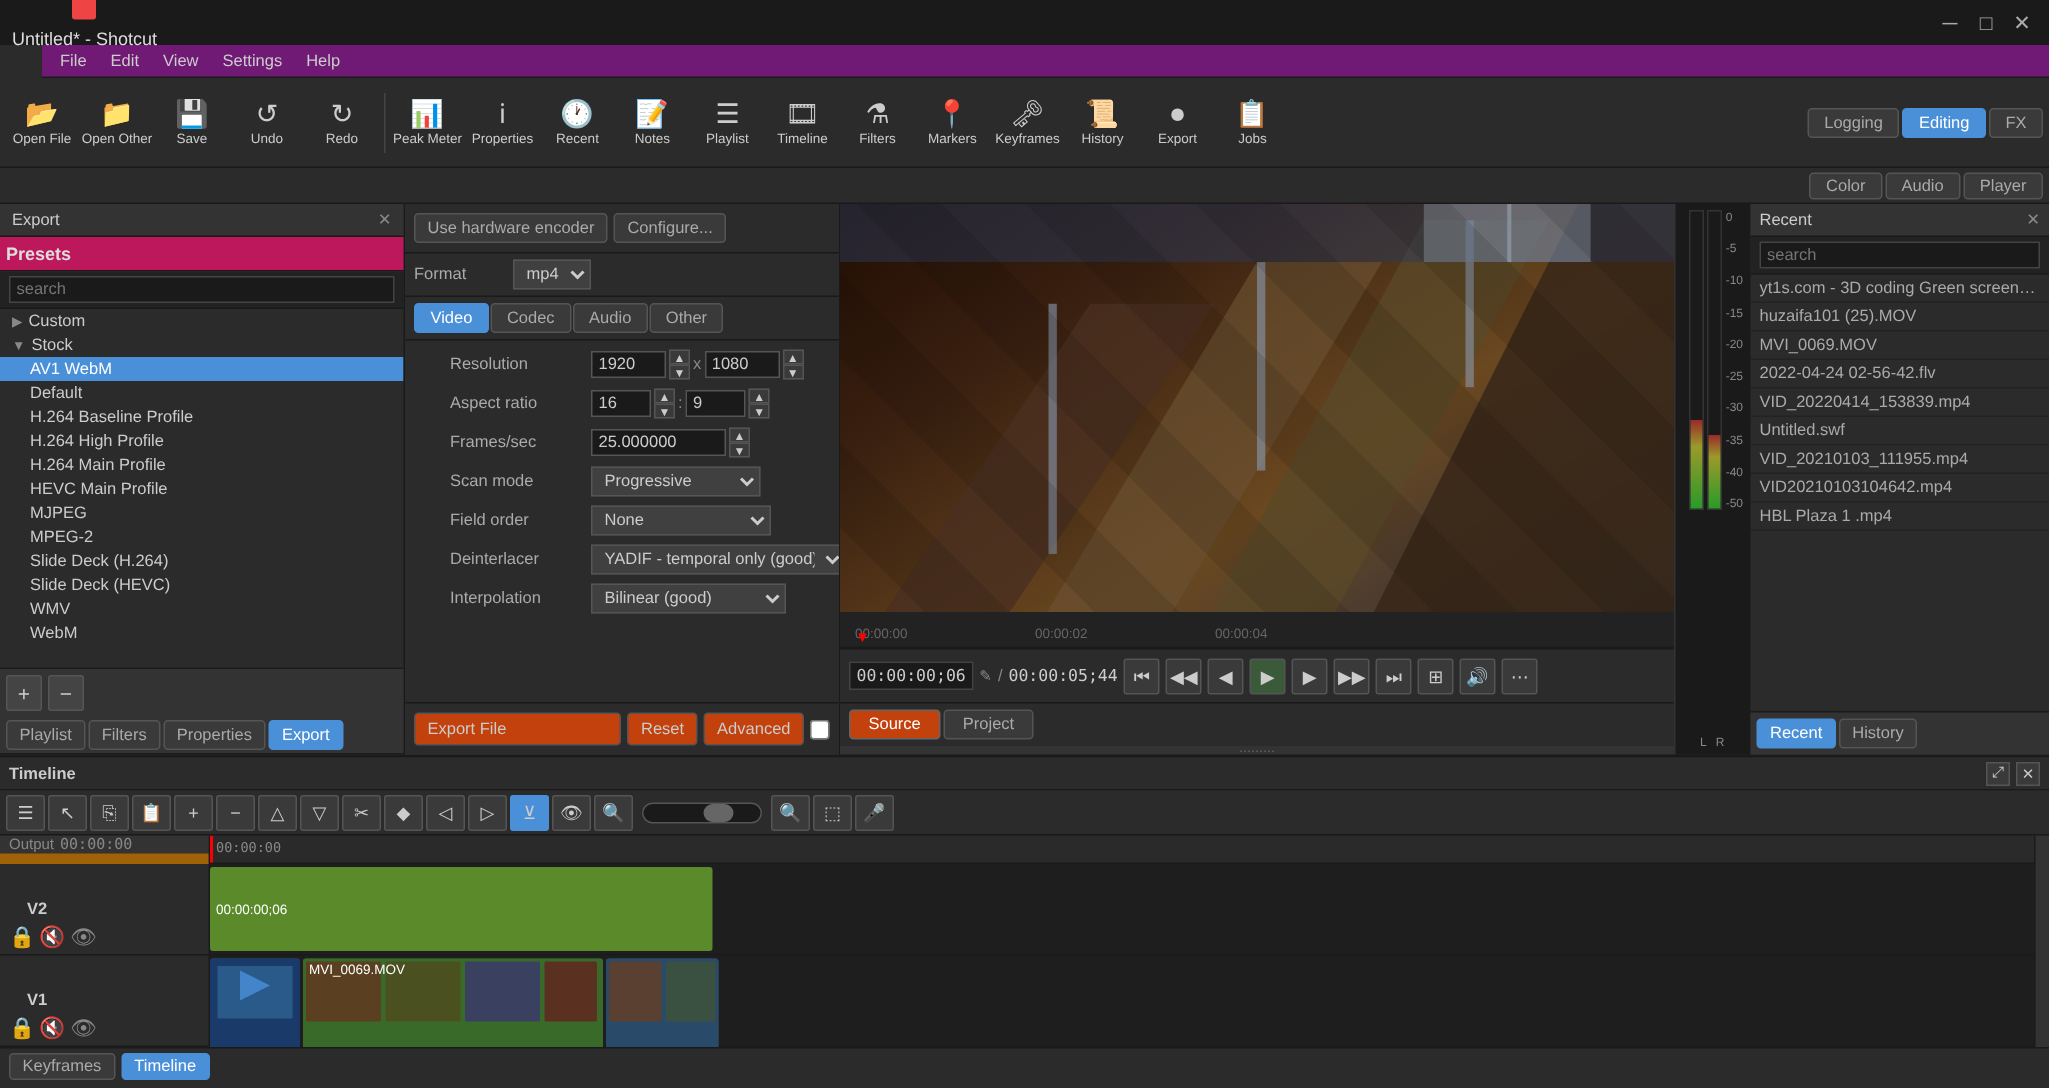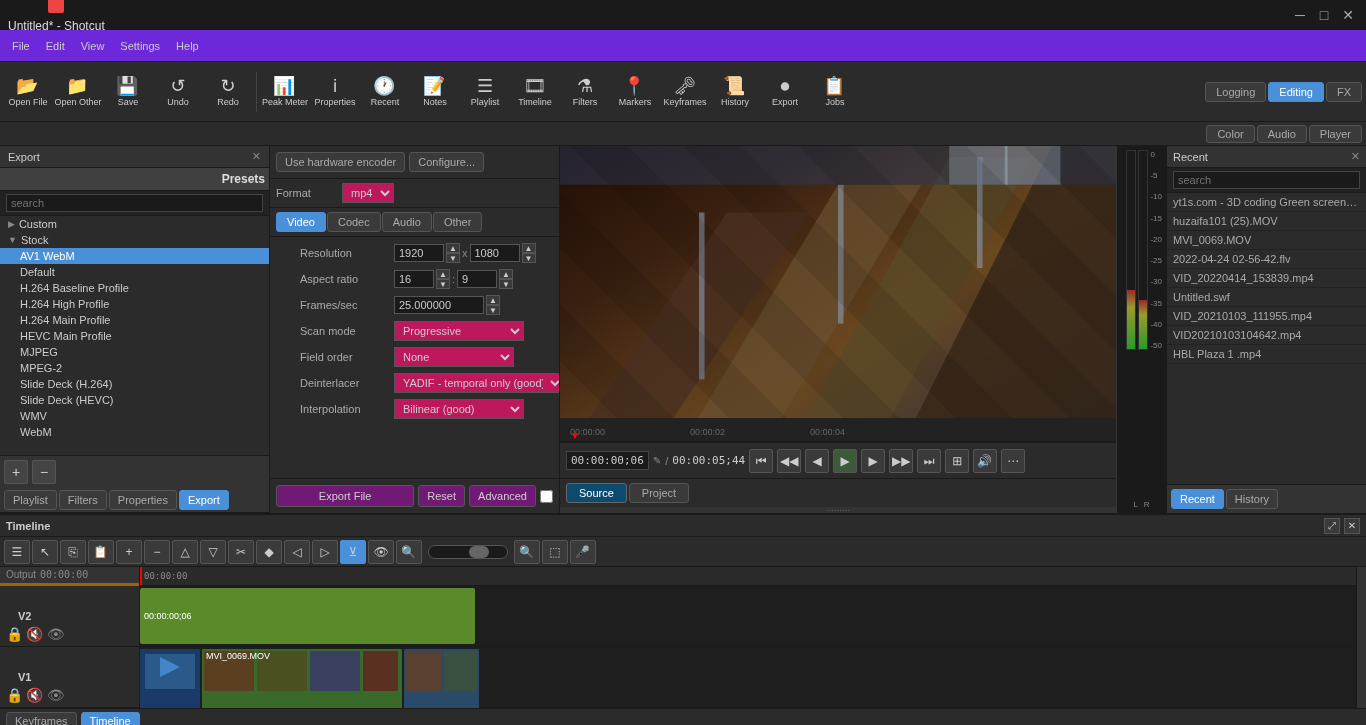--- a/index.html
+++ b/index.html
@@ -6,21 +6,21 @@
     body { font-family: 'Segoe UI', Tahoma, sans-serif; font-size: 11px; background: #2b2b2b; color: #ccc; width: 1366px; height: 725px; overflow: hidden; user-select: none; }
 
     
     #titlebar { background: #1a1a1a; height: 30px; display: flex; align-items: center; padding: 0 8px; justify-content: space-between; }
     #titlebar .title { display: flex; align-items: center; gap: 6px; font-size: 12px; color: #ddd; flex-direction: column; }
     #titlebar .title .app-icon { width: 16px; height: 16px; background: #e44; border-radius: 2px; display: inline-block; }
     #titlebar .win-controls { display: flex; gap: 4px; }
     #titlebar .win-controls span { width: 20px; height: 20px; display: flex; align-items: center; justify-content: center; cursor: pointer; color: #aaa; font-size: 14px; }
 
     
-    #menubar { background: #6d28d9; height: 32px; display: flex; align-items: center; padding: 0 4px; border-bottom: 1px solid #1a1a1a; }
+    #menubar { background: #701a75; height: 22px; display: flex; align-items: center; padding: 0 4px; border-bottom: 1px solid #1a1a1a; margin-left: 28px; }
     .menu-item { padding: 2px 8px; cursor: pointer; font-size: 11px; color: #ccc; }
 
     
     #toolbar { background: #2b2b2b; height: 60px; display: flex; align-items: center; padding: 0 4px; border-bottom: 1px solid #1a1a1a; gap: 2px; }
     .tb-btn { display: flex; flex-direction: column; align-items: center; justify-content: center; width: 48px; height: 54px; cursor: pointer; border-radius: 3px; color: #ccc; font-size: 9px; gap: 2px; }
     .tb-btn .icon { font-size: 18px; line-height: 1; }
     .tb-separator { width: 1px; height: 40px; background: #444; margin: 0 2px; }
 
     
     #mode-btns { margin-left: auto; display: flex; align-items: center; gap: 2px; }
@@ -30,64 +30,64 @@
     
     #sub-toolbar { background: #2b2b2b; height: 24px; display: flex; align-items: center; justify-content: flex-end; padding: 0 4px; border-bottom: 1px solid #1a1a1a; gap: 2px; }
     .sub-btn { padding: 2px 10px; background: #3a3a3a; border: 1px solid #555; color: #aaa; cursor: pointer; font-size: 11px; border-radius: 3px; }
 
     
     #main { display: flex; height: calc(725px - 30px - 22px - 60px - 24px - 22px - 200px); }
 
     
     #left-panel { width: 270px; background: #2b2b2b; border-right: 1px solid #1a1a1a; display: flex; flex-direction: column; }
     #left-panel-header { padding: 4px 8px; font-size: 11px; color: #ccc; background: #333; border-bottom: 1px solid #1a1a1a; display: flex; justify-content: space-between; align-items: center; }
-    #presets-header { text-align: right; padding: 4px; font-weight: bold; font-size: 12px; color: #ddd; background: #404040; border-bottom: 1px solid #1a1a1a; }
+    #presets-header { text-align: left; padding: 4px; font-weight: bold; font-size: 12px; color: #ddd; background: #be185d; border-bottom: 1px solid #1a1a1a; }
     #search-box { padding: 3px 6px; background: #222; border-bottom: 1px solid #1a1a1a; }
     #search-box input { width: 100%; background: #1a1a1a; border: 1px solid #444; color: #ccc; padding: 2px 4px; font-size: 11px; }
     #preset-tree { flex: 1; overflow-y: auto; }
     .tree-item { padding: 2px 8px; cursor: pointer; display: flex; align-items: center; gap: 4px; }
     .tree-item.selected { background: #4a90d9; color: #fff; }
     .tree-item.sub { padding-left: 20px; }
     .tree-arrow { font-size: 9px; color: #888; }
     #add-remove { display: flex; gap: 4px; padding: 4px; background: #333; border-top: 1px solid #1a1a1a; }
     .icon-btn { width: 24px; height: 24px; background: #444; border: 1px solid #555; color: #ccc; cursor: pointer; display: flex; align-items: center; justify-content: center; font-size: 14px; border-radius: 2px; }
     #tabs-row { display: flex; gap: 2px; padding: 2px 4px; background: #333; border-bottom: 1px solid #1a1a1a; }
     .tab-btn { padding: 3px 8px; background: #3a3a3a; border: 1px solid #555; color: #aaa; cursor: pointer; font-size: 11px; border-radius: 3px; }
     .tab-btn.active { background: #4a90d9; border-color: #4a90d9; color: #fff; }
 
     
     #center-panel { width: 290px; background: #2b2b2b; border-right: 1px solid #1a1a1a; display: flex; flex-direction: column; overflow-y: auto; }
     #center-top { padding: 6px; border-bottom: 1px solid #1a1a1a; display: flex; gap: 4px; flex-wrap: wrap; align-items: center; }
     .hw-btn { padding: 3px 8px; background: #3a3a3a; border: 1px solid #555; color: #aaa; cursor: pointer; font-size: 11px; border-radius: 3px; }
     #format-row { display: flex; align-items: center; padding: 4px 6px; gap: 6px; border-bottom: 1px solid #1a1a1a; }
     #format-row label { color: #aaa; font-size: 11px; width: 60px; }
-    .select-box { background: #be185d; border: 1px solid #555; color: #ccc; padding: 2px 4px; font-size: 11px; cursor: pointer; }
+    .select-box { background: #404040; border: 1px solid #555; color: #ccc; padding: 2px 4px; font-size: 11px; cursor: pointer; }
     #video-tabs { display: flex; gap: 1px; padding: 4px 6px; border-bottom: 1px solid #1a1a1a; }
     .vtab { padding: 3px 10px; background: #3a3a3a; border: 1px solid #555; color: #aaa; cursor: pointer; font-size: 11px; border-radius: 3px; }
     .vtab.active { background: #4a90d9; border-color: #4a90d9; color: #fff; }
     #video-settings { padding: 6px; }
     .setting-row { display: flex; align-items: center; margin-bottom: 6px; gap: 4px; }
     .setting-label { color: #aaa; font-size: 11px; width: 90px; flex-shrink: 0; margin-left: 24px; }
     .setting-value { display: flex; align-items: center; gap: 2px; }
     .num-input { background: #1a1a1a; border: 1px solid #555; color: #ccc; padding: 2px 4px; font-size: 11px; width: 60px; }
     .spin-btns { display: flex; flex-direction: column; }
     .spin-btn { width: 14px; height: 10px; background: #3a3a3a; border: 1px solid #555; color: #ccc; cursor: pointer; font-size: 8px; display: flex; align-items: center; justify-content: center; }
     .x-label { color: #888; font-size: 11px; }
     #export-btns { padding: 6px; border-top: 1px solid #1a1a1a; margin-top: auto; display: flex; flex-direction: column; gap: 4px; }
-    .export-btn { padding: 4px 8px; background: #701a75; border: 1px solid #555; color: #ccc; cursor: pointer; font-size: 11px; border-radius: 3px; text-align: center; }
+    .export-btn { padding: 4px 8px; background: #c2410c; border: 1px solid #555; color: #ccc; cursor: pointer; font-size: 11px; border-radius: 3px; text-align: left; }
 
     
     #preview-panel { flex: 1; background: #1a1a1a; display: flex; flex-direction: column; }
     #preview-video { flex: 1; background: #000; position: relative; overflow: hidden; }
     #timeline-ruler { height: 24px; background: #222; border-bottom: 1px solid #1a1a1a; position: relative; display: flex; align-items: flex-end; padding-bottom: 2px; }
     #controls-bar { height: 36px; background: #2b2b2b; display: flex; align-items: center; padding: 0 6px; gap: 4px; border-top: 1px solid #1a1a1a; }
     .ctrl-btn { width: 24px; height: 24px; background: #3a3a3a; border: 1px solid #555; color: #ccc; cursor: pointer; display: flex; align-items: center; justify-content: center; font-size: 12px; border-radius: 2px; }
     #src-proj-tabs { display: flex; gap: 2px; padding: 4px 6px; background: #2b2b2b; border-top: 1px solid #1a1a1a; }
     .sp-tab { padding: 3px 12px; background: #3a3a3a; border: 1px solid #555; color: #aaa; cursor: pointer; font-size: 11px; border-radius: 3px; }
-    .sp-tab.active { background: #0c4a6e; border-color: #666; color: #fff; }
+    .sp-tab.active { background: #c2410c; border-color: #666; color: #fff; }
 
     
     #right-panel { width: 200px; background: #2b2b2b; border-left: 1px solid #1a1a1a; display: flex; flex-direction: column; }
     #right-header { display: flex; justify-content: space-between; align-items: center; padding: 4px 6px; background: #333; border-bottom: 1px solid #1a1a1a; font-size: 11px; color: #ccc; }
     #recent-search { padding: 3px 6px; background: #222; border-bottom: 1px solid #1a1a1a; }
     #recent-search input { width: 100%; background: #1a1a1a; border: 1px solid #444; color: #ccc; padding: 2px 4px; font-size: 11px; }
     #recent-list { flex: 1; overflow-y: auto; }
     .recent-item { padding: 3px 6px; font-size: 11px; color: #aaa; cursor: pointer; border-bottom: 1px solid #222; white-space: nowrap; overflow: hidden; text-overflow: ellipsis; }
     #right-tabs { display: flex; gap: 2px; padding: 4px; background: #333; border-top: 1px solid #1a1a1a; }
     .rt-btn { padding: 3px 8px; background: #3a3a3a; border: 1px solid #555; color: #aaa; cursor: pointer; font-size: 11px; border-radius: 3px; }
@@ -365,21 +365,21 @@
         <div class="setting-value">
           <input class="num-input" value="25.000000" style="width: 90px;">
           <div class="spin-btns">
             <div class="spin-btn">▲</div>
             <div class="spin-btn">▼</div>
           </div>
         </div>
       </div>
       <div class="setting-row">
         <span class="setting-label">Scan mode</span>
-        <select class="select-box" style="width:130px;">
+        <select class="select-box" style="width:113px;">
           <option>Progressive</option>
         </select>
       </div>
       <div class="setting-row">
         <span class="setting-label">Field order</span>
         <select class="select-box" style="width:120px;">
           <option>None</option>
         </select>
       </div>
       <div class="setting-row">
@@ -559,21 +559,21 @@
     <div class="tl-btn">🔍</div>
     <div class="tl-zoom">
       <div class="tl-zoom-thumb"></div>
     </div>
     <div class="tl-btn">🔍</div>
     <div class="tl-btn">⬚</div>
     <div class="tl-btn">🎤</div>
   </div>
   <div id="timeline-tracks">
     <div id="track-labels">
-      <div style="height:20px; background:#333; border-bottom:3px solid #a16207; display:flex; align-items:center; padding:0 6px; font-size:10px; color:#888;">
+      <div style="height:20px; background:#333; border-bottom:7px solid #a16207; display:flex; align-items:center; padding:0 6px; font-size:10px; color:#888;">
         <span>Output</span>
         <span style="margin-left:4px; font-family:monospace;">00:00:00</span>
       </div>
       <div class="track-label">
         <span class="track-name">V2</span>
         <div class="track-icons">
           <span class="track-icon">🔒</span>
           <span class="track-icon">🔇</span>
           <span class="track-icon">👁</span>
         </div>

